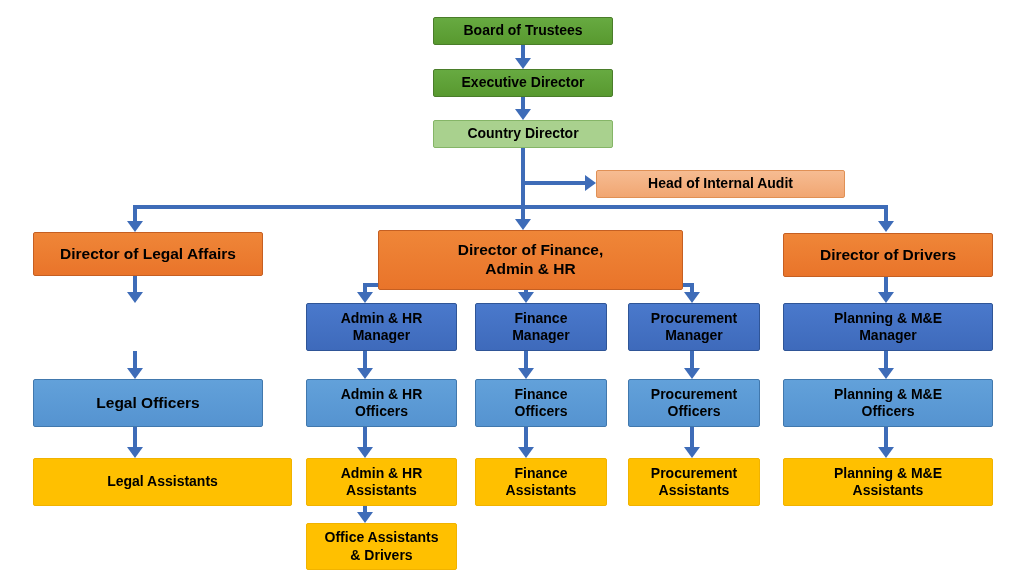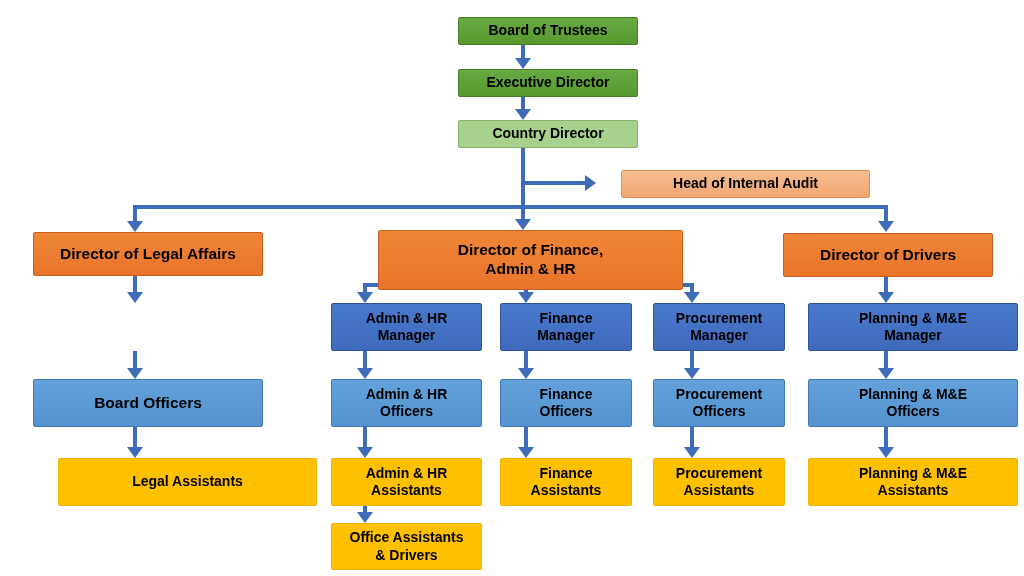--- a/index.html
+++ b/index.html
@@ -8,21 +8,21 @@
   .node{position:absolute;display:flex;align-items:center;justify-content:center;
         text-align:center;font-weight:bold;color:var(--text,#000);
         white-space:pre-line;line-height:1.22;border-radius:2px;box-sizing:border-box;}
   .green{background:linear-gradient(180deg,#67aa41,#58992f);border:1px solid #4a7d2a;}
   .lightgreen{background:#a9d18e;border:1px solid #85b567;}
   .salmon{background:linear-gradient(180deg,#f6bc92,#f1a672);border:1px solid #e09055;}
   .orange{background:linear-gradient(180deg,#ef8638,#e9742a);border:1px solid #c55f22;}
   .darkblue{background:linear-gradient(180deg,#4a79cc,#3e6abb);border:1px solid #2f5597;}
   .medblue{background:linear-gradient(180deg,#62a1da,#5593d0);border:1px solid #4178ad;}
   .yellow{background:#ffc000;border:1px solid #f1b300;}
-  .fs14{font-size:14px;margin-left:25px;} .fs15{font-size:15.5px;}
+  .fs14{font-size:14px;} .fs15{font-size:15.5px;}
   .vline{position:absolute;width:4px;background:var(--connector,#3e6cb8);}
   .hline{position:absolute;height:4px;background:var(--connector,#3e6cb8);}
   .ahd{position:absolute;width:0;height:0;border-left:8px solid transparent;
        border-right:8px solid transparent;border-top:11px solid var(--connector,#3e6cb8);}
   .ahr{position:absolute;width:0;height:0;border-top:8px solid transparent;
        border-bottom:8px solid transparent;border-left:11px solid var(--connector,#3e6cb8);}
 </style>
 </head>
 <body>
 
@@ -97,21 +97,21 @@
 
   <div class="node darkblue fs14" style="left:306px;top:303px;width:151px;height:48px">Admin &amp; HR
 Manager</div>
   <div class="node darkblue fs14" style="left:475px;top:303px;width:132px;height:48px">Finance
 Manager</div>
   <div class="node darkblue fs14" style="left:628px;top:303px;width:132px;height:48px">Procurement
 Manager</div>
   <div class="node darkblue fs14" style="left:783px;top:303px;width:210px;height:48px">Planning &amp; M&amp;E
 Manager</div>
 
-  <div class="node medblue fs15" style="left:33px;top:379px;width:230px;height:48px">Board Officers</div>
+  <div class="node medblue fs15" style="left:33px;top:379px;width:230px;height:48px">Legal Officers</div>
   <div class="node medblue fs14" style="left:306px;top:379px;width:151px;height:48px">Admin &amp; HR
 Officers</div>
   <div class="node medblue fs14" style="left:475px;top:379px;width:132px;height:48px">Finance
 Officers</div>
   <div class="node medblue fs14" style="left:628px;top:379px;width:132px;height:48px">Procurement
 Officers</div>
   <div class="node medblue fs14" style="left:783px;top:379px;width:210px;height:48px">Planning &amp; M&amp;E
 Officers</div>
 
   <div class="node yellow fs14" style="left:33px;top:458px;width:259px;height:48px">Legal Assistants</div>

